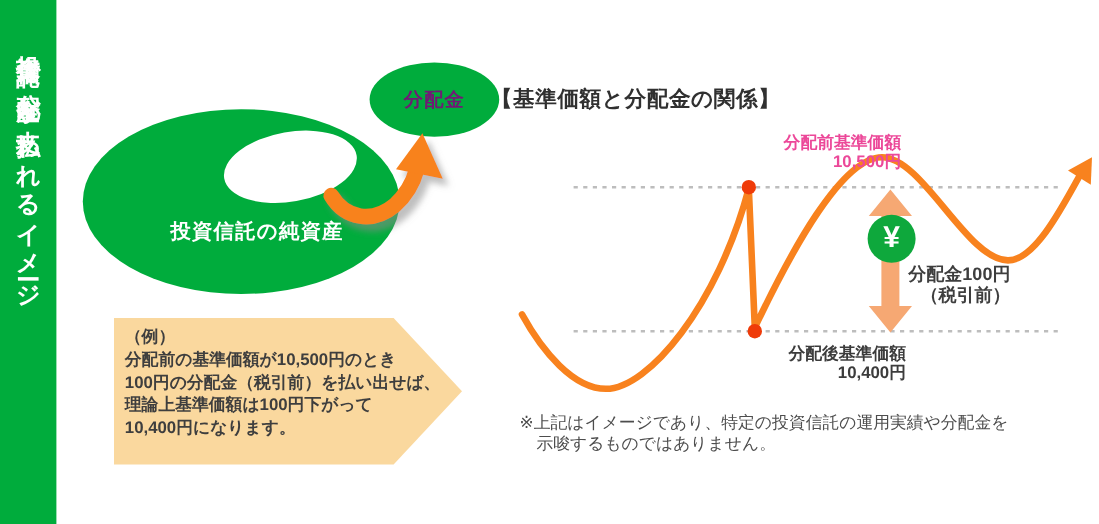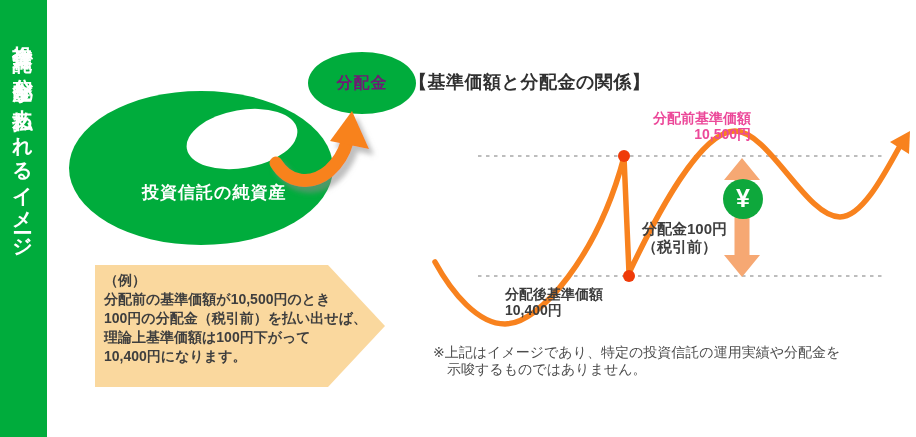--- a/index.html
+++ b/index.html
@@ -20,23 +20,23 @@
   }
   
   .art{position:absolute;left:0;top:0;width:916px;height:437px;}
   
   .ovl{position:absolute;white-space:pre-line;}
   .donut-label{left:98px;top:181px;color:#fff;font-weight:700;font-size:17px;letter-spacing:1px;margin-left:44px;}
   .bubble-label{left:312px;top:73px;width:100px;text-align:center;color:#701a75;font-weight:700;font-size:16px;letter-spacing:1px;}
   .example-text{left:104px;top:271px;width:268px;color:#3E3E3E;font-weight:600;font-size:14px;line-height:19px;}
   .chart-title{left:409px;top:70px;color:#303030;font-weight:700;font-size:18px;letter-spacing:.5px;}
   .pre-label{left:501px;top:110px;width:250px;text-align:right;color:#ec4899;font-weight:700;font-size:14px;line-height:16px;}
-  .post-label{left:505px;top:286px;width:250px;text-align:left;color:#3C3C3C;font-weight:700;font-size:14px;line-height:16px;}
+  .post-label{left:505px;top:286px;width:250px;text-align:right;color:#3C3C3C;font-weight:700;font-size:14px;line-height:16px;}
   .yen-glyph{left:713px;top:184px;width:60px;text-align:center;color:#fff;font-weight:700;font-size:25px;line-height:28px;}
-  .dist-label{left:642px;top:220px;width:200px;text-align:left;color:#3E3E3E;font-weight:700;font-size:15px;line-height:18px;}
+  .dist-label{left:642px;top:220px;width:200px;text-align:right;color:#3E3E3E;font-weight:700;font-size:15px;line-height:18px;}
   .disclaimer{left:433px;top:344px;width:430px;color:#4D4D4D;font-size:14px;line-height:17px;}
 </style>
 </head>
 <body>
 
 <div class="sidebar">
   <div class="sidebar-title">投資信託で分配金が支払われるイメージ</div>
 </div>
 
 <svg class="art" viewBox="0 0 916 437">

